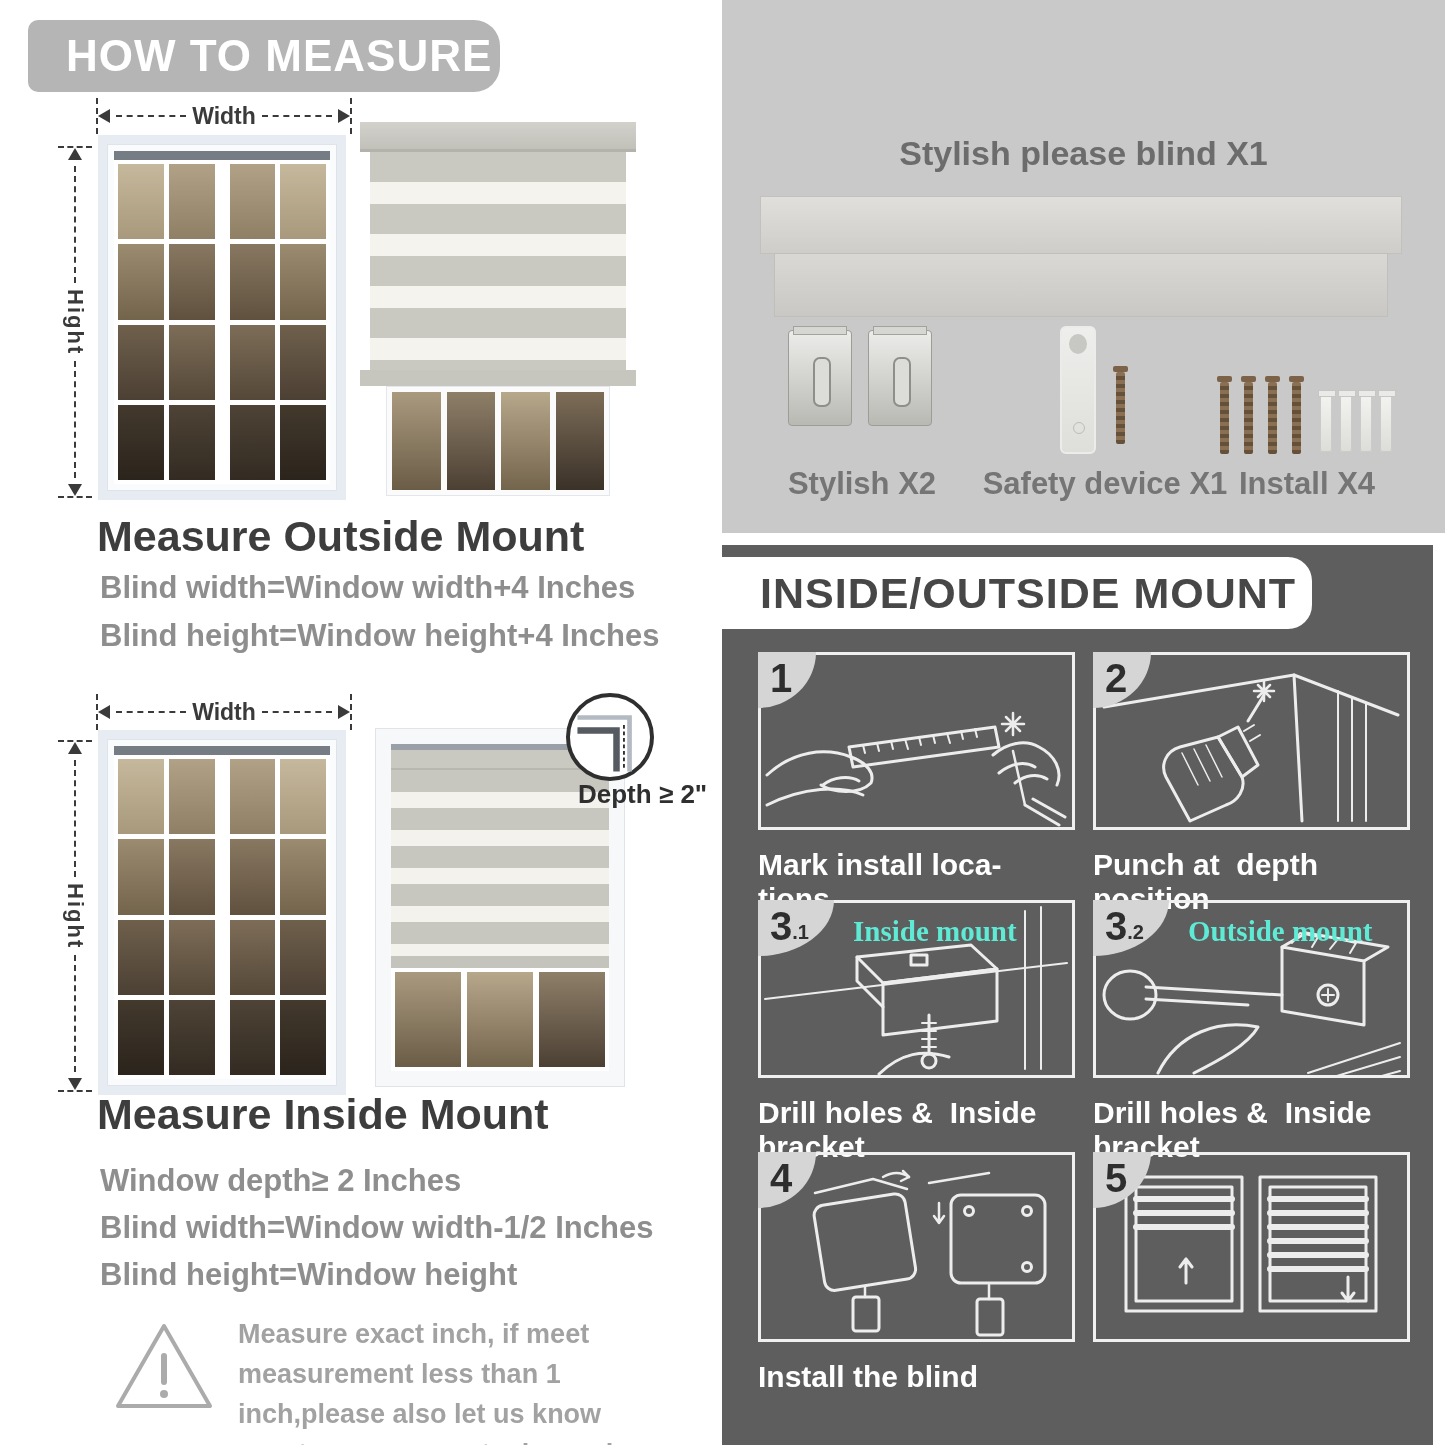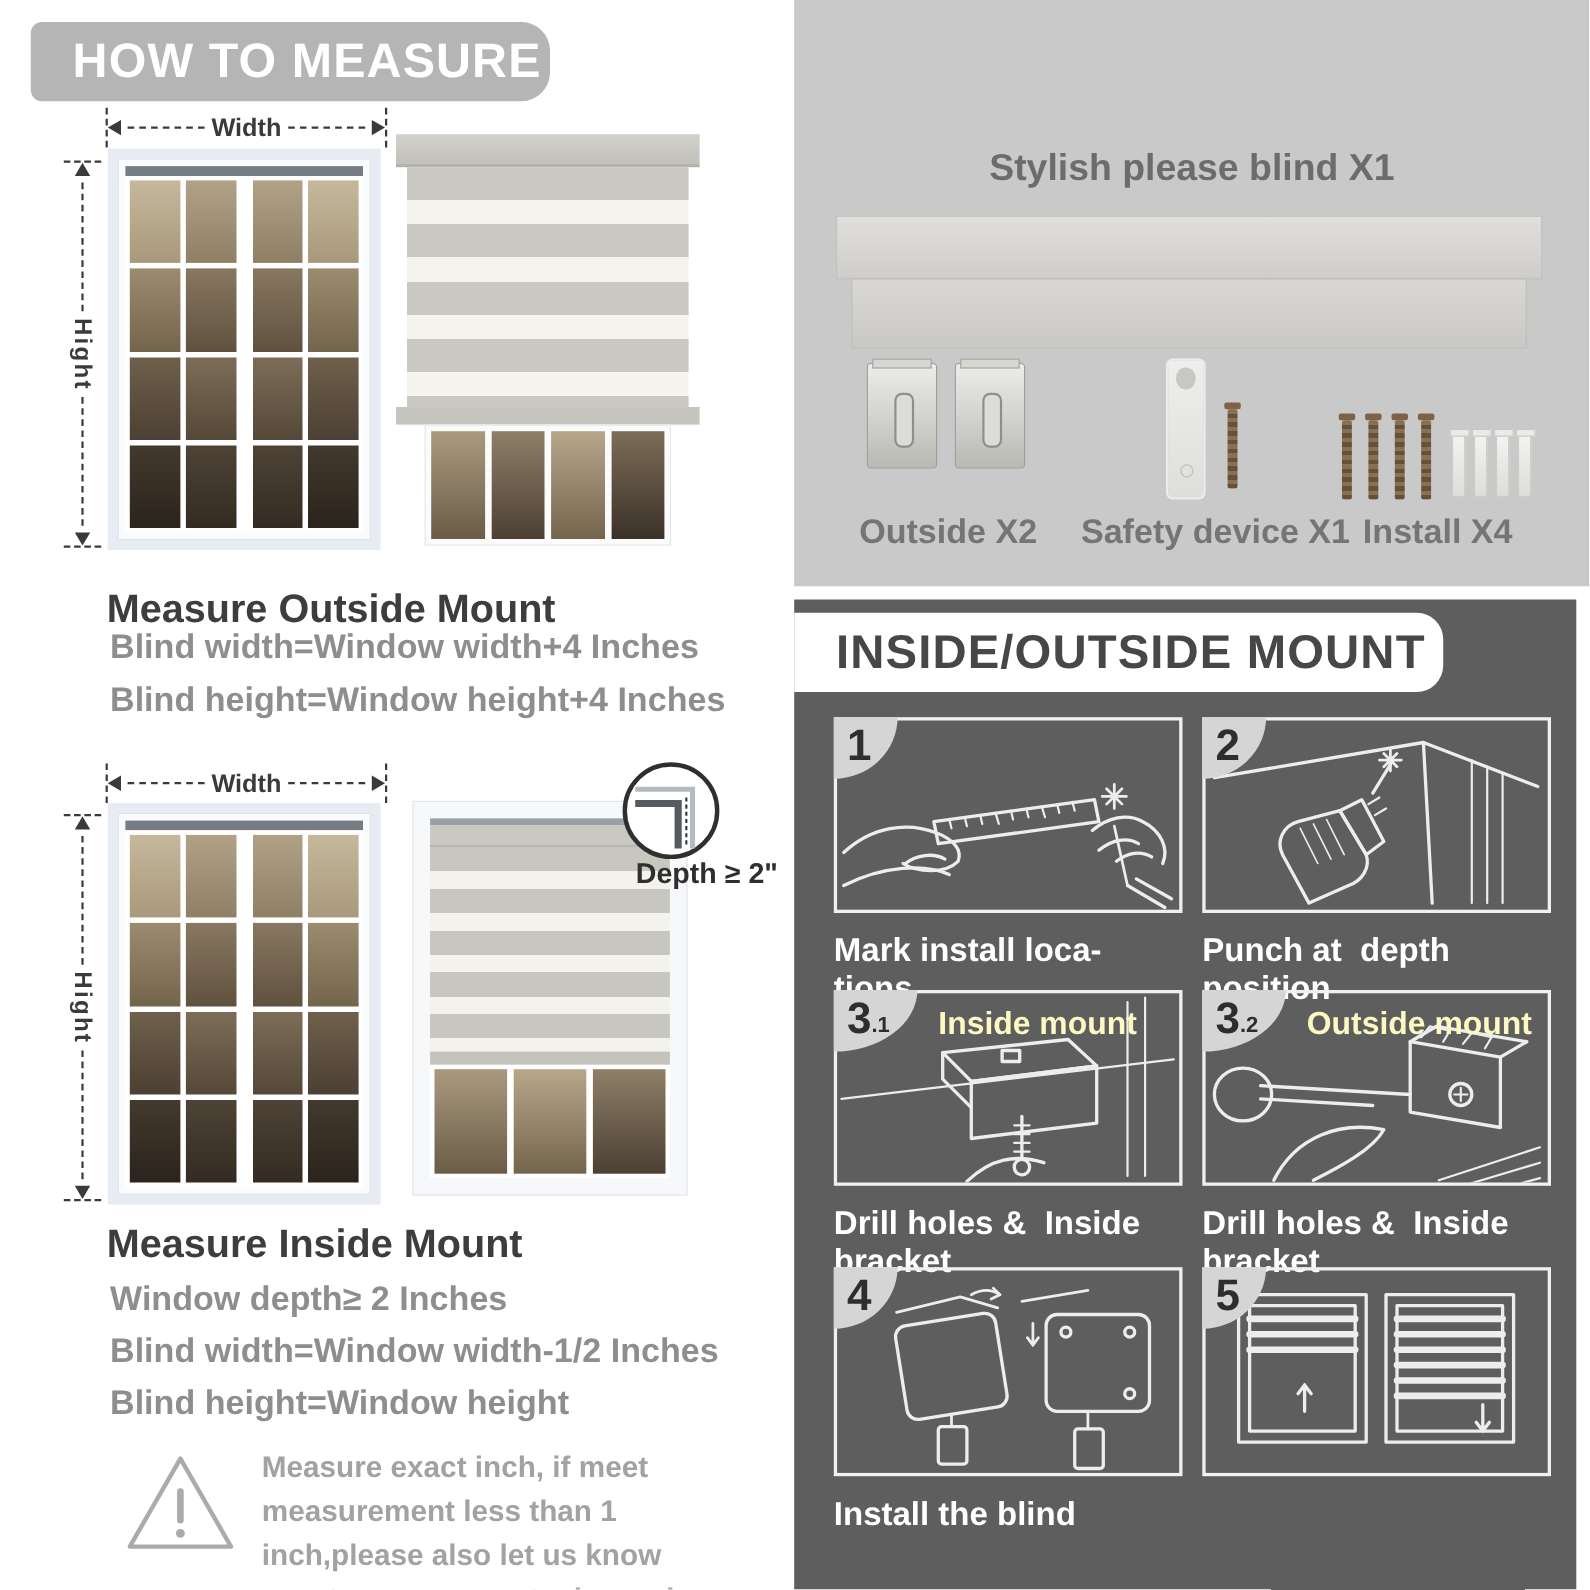--- a/index.html
+++ b/index.html
@@ -69,21 +69,21 @@
   .bb-headrail{height:20px;background:#c9c8c1;border-bottom:2px solid #b8b7b0;box-sizing:border-box;}
   .bb-fabric{height:186px;
     background:repeating-linear-gradient(180deg,#c7c6bf 0 22px,#f4f2ed 22px 38px);}
   .bb-bottomrail{height:12px;background:#c4c3bc;}
   .bb-window{flex:1;background:#fff;padding:4px;display:flex;gap:6px;}
   .bb-window .pane{flex:1;}
   .depth-circle{position:absolute;left:190px;top:-36px;width:88px;height:88px;
     border:4px solid #2f2f2f;border-radius:50%;background:#fff;z-index:5;box-sizing:border-box;}
   .depth-label{font-size:26px;font-weight:700;color:#2f2f2f;}
 
-  .sec-title{font-size:36px;font-weight:700;color:#3d3d3d;margin-top:20px;}
+  .sec-title{font-size:43px;font-weight:700;color:#3d3d3d;}
   .sec-line{font-size:31px;font-weight:700;color:#8e8e8e;}
   .warning-text{width:425px;font-size:27px;font-weight:600;color:#a2a2a2;line-height:40px;}
 
   
   .panel-included{left:722px;top:0;width:723px;height:533px;background:#c9c9c9;}
   .wi-header{position:absolute;left:0;top:13px;width:372px;height:74px;background:#fff;
     border-radius:0 24px 24px 0;color:#c6c6c6;font-size:44px;font-weight:700;
     line-height:74px;padding-left:42px;letter-spacing:1px;box-sizing:border-box;}
   .product-label{position:absolute;left:0;top:134px;width:100%;text-align:center;
     font-size:34px;font-weight:700;color:#6c6c6c;}
@@ -119,21 +119,21 @@
     border-radius:0 24px 24px 0;color:#474747;font-size:43px;font-weight:700;
     line-height:72px;padding-left:38px;letter-spacing:1px;box-sizing:border-box;}
   .step{position:absolute;width:317px;}
   .step-box{position:relative;height:178px;border:3px solid #f0f0f0;box-sizing:border-box;}
   .step-box.tall{height:190px;}
   .badge{position:absolute;top:-3px;left:-3px;width:58px;height:56px;background:#d5d5d5;
     border-radius:0 0 100% 0;color:#2e2e2e;font-size:40px;font-weight:700;
     padding:0 0 0 12px;box-sizing:border-box;display:flex;align-items:flex-start;line-height:52px;}
   .badge.wide{width:76px;}
   .badge-sub{font-size:20px;line-height:20px;margin-top:22px;}
-  .step-title{position:absolute;top:12px;left:92px;font-size:29px;font-weight:700;color:#fef9c3;}
+  .step-title{position:absolute;top:12px;left:92px;font-size:29px;font-weight:700;color:#5eead4;font-family:Liberation Serif, serif;}
   .step-caption{margin-top:18px;font-size:30px;font-weight:700;color:#fff;white-space:pre-wrap;}
   .step svg{display:block;width:100%;height:100%;}
   .lineart{stroke:#ededed;fill:none;stroke-width:3;stroke-linecap:round;stroke-linejoin:round;}
 </style>
 </head>
 <body>
 
 <div class="abs htm-header">HOW TO MEASURE</div>
 
 <div class="abs h-arrow" style="left:96px;top:98px;width:256px;">
@@ -298,21 +298,21 @@
 
   <div class="screw" style="left:498px;top:382px;"></div>
   <div class="screw" style="left:522px;top:382px;"></div>
   <div class="screw" style="left:546px;top:382px;"></div>
   <div class="screw" style="left:570px;top:382px;"></div>
   <div class="anchor" style="left:598px;top:390px;"></div>
   <div class="anchor" style="left:618px;top:390px;"></div>
   <div class="anchor" style="left:638px;top:390px;"></div>
   <div class="anchor" style="left:658px;top:390px;"></div>
 
-  <div class="item-label" style="left:40px;width:200px;">Outside X2</div>
+  <div class="item-label" style="left:40px;width:200px;">Stylish X2</div>
   <div class="item-label" style="left:258px;width:250px;">Safety device X1</div>
   <div class="item-label" style="left:495px;width:180px;">Install X4</div>
 </div>
 
 <div class="abs panel-mount">
   <div class="iom-header">INSIDE/OUTSIDE MOUNT</div>
 
   <div class="step" style="left:36px;top:107px;">
     <div class="step-box">
       <svg viewBox="0 0 311 172">

